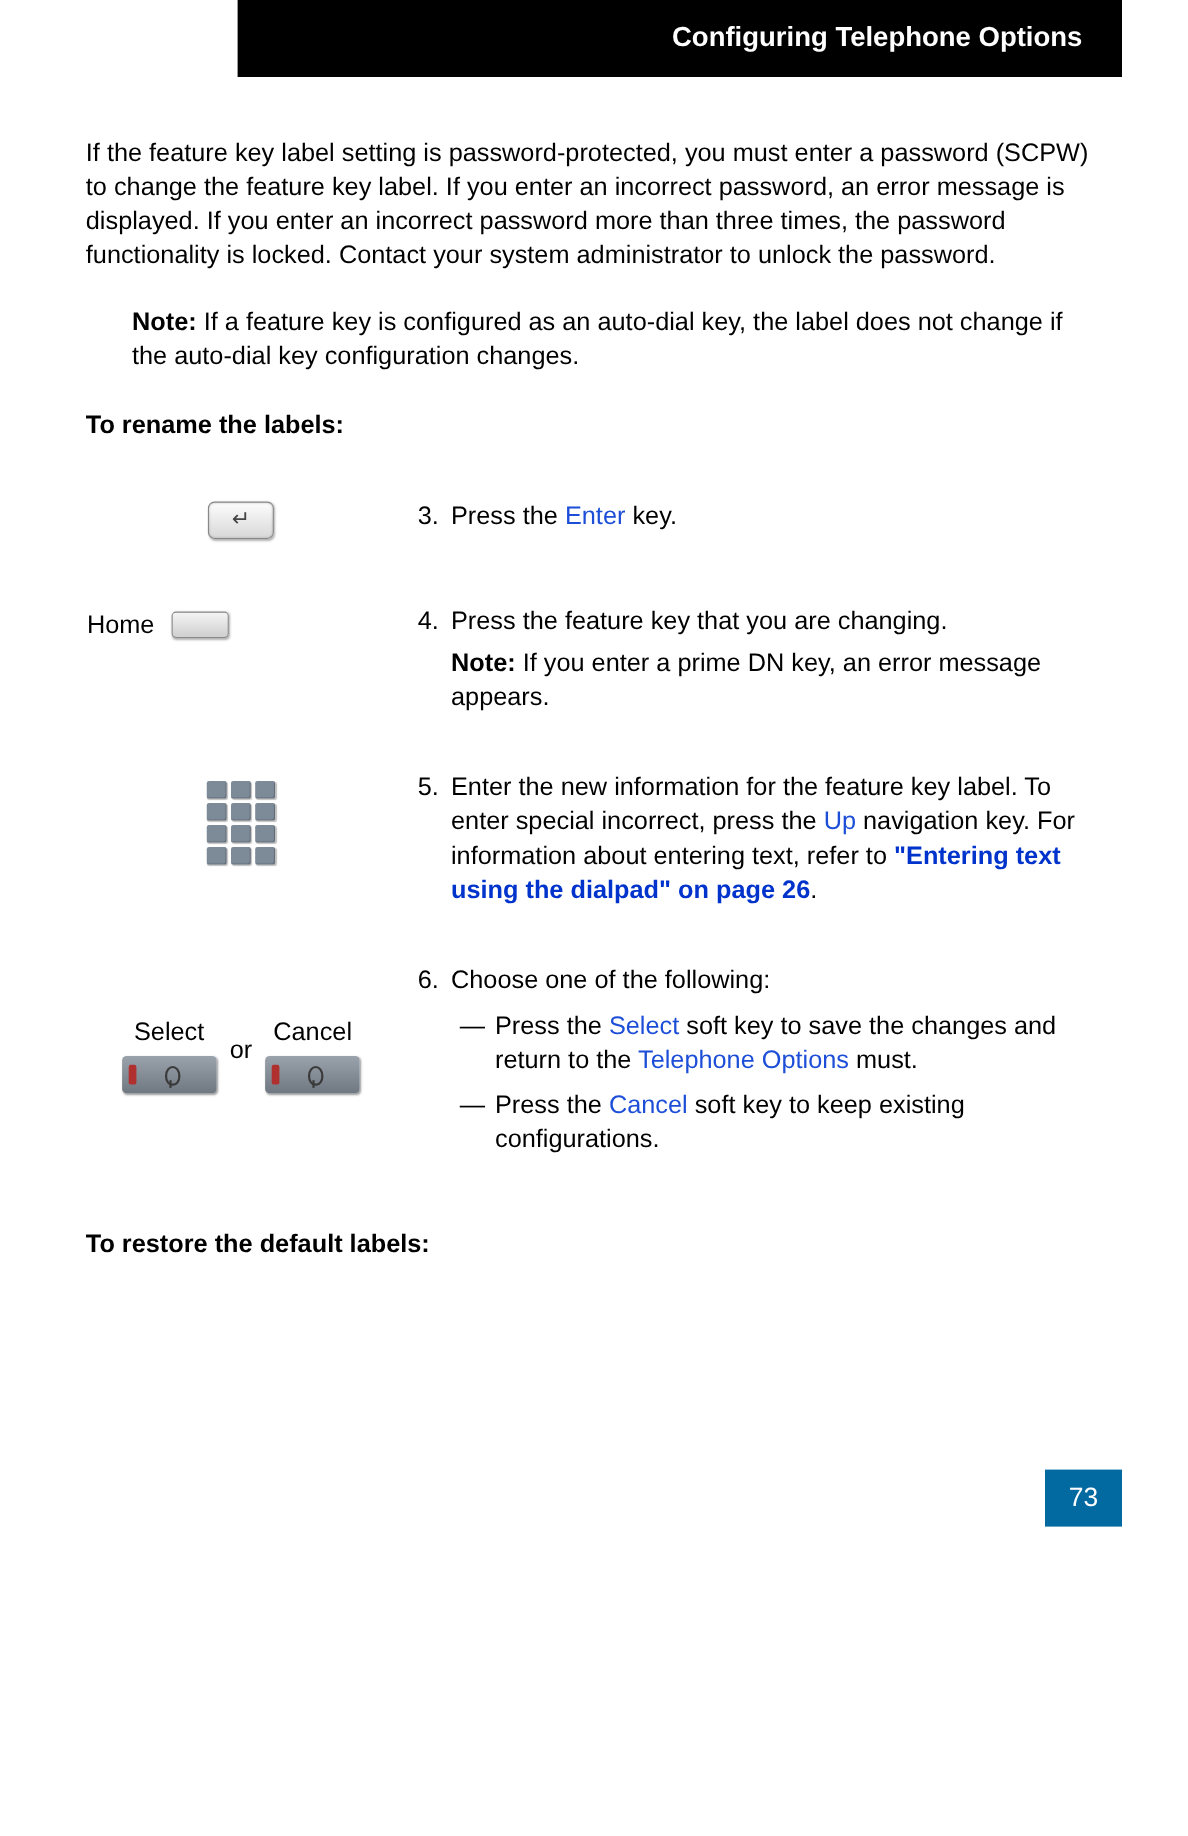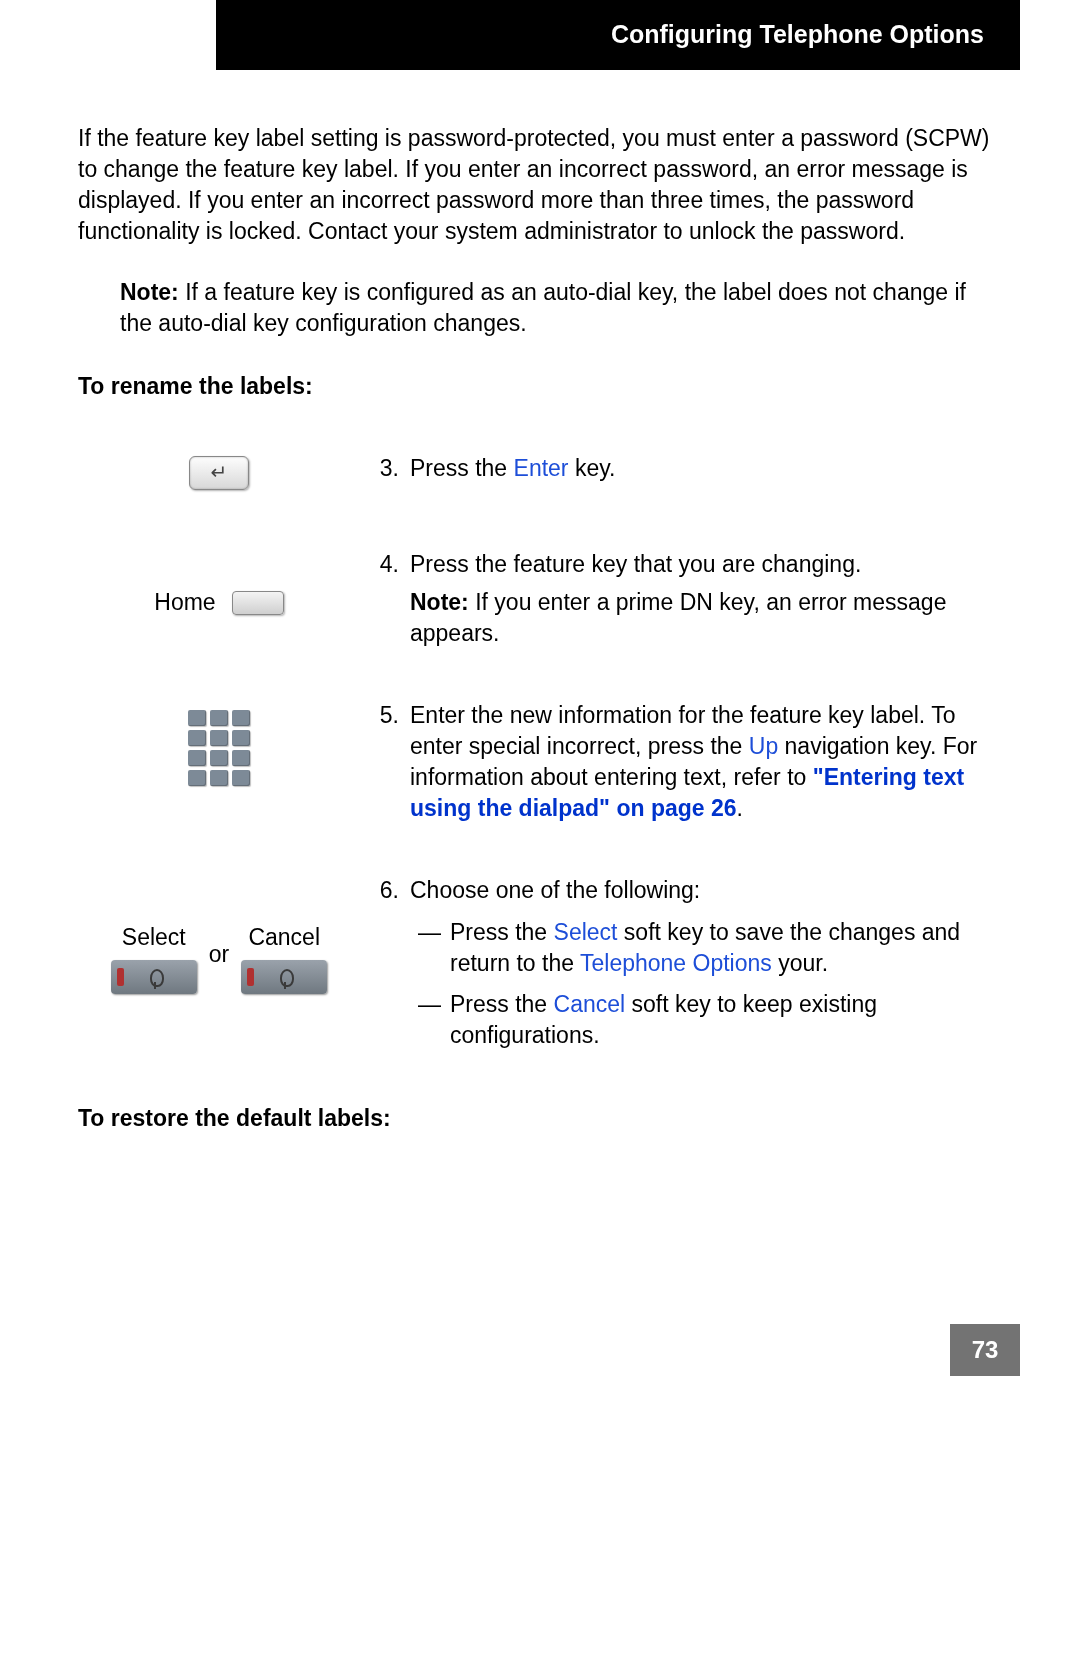--- a/index.html
+++ b/index.html
@@ -71,21 +71,21 @@
     border-radius:6px;
     background:linear-gradient(#fdfdfd,#d8d8d8);
     box-shadow: inset 0 0 2px rgba(0,0,0,.3), 1px 1px 2px rgba(0,0,0,.3);
     position:relative;
   }
   .enter-key::after{
     content:"↵";
     position:absolute; left:0; right:0; top:2px;
     text-align:center; font-size:20px; color:#444;
   }
-  .home-row { display:flex; align-items:center; justify-content:center; gap:16px;margin-top:35px;}
+  .home-row { display:flex; align-items:center; gap:16px;}
   .home-key {
     display:inline-block;
     width:50px; height:22px;
     border:1px solid #888;
     border-radius:4px;
     background:linear-gradient(#f4f4f4,#cfcfcf);
     box-shadow: 1px 1px 2px rgba(0,0,0,.3);
   }
   .dialpad {
     display:inline-grid;
@@ -122,21 +122,21 @@
     border:2px solid #3a3a3a;
     border-radius:50% 50% 45% 45%;
     background:transparent;
   }
   .softkey-stem{
     position:absolute; left:43px; top:22px;
     width:2px; height:7px; background:#3a3a3a;
   }
   .or-text{ align-self:center; padding:0 4px 6px 4px;}
   .page-num-box{
-    background:#737373; color:#fff; font-weight:bold;
+    background:#0369a1; color:#fff; font-weight:normal;
     width:70px; text-align:center; padding:10px 0;
     margin-left:auto; margin-right:60px; margin-top:190px;
     font-size:24px;
   }
 </style>
 </head>
 <body>
 
 <div class="header-bar">
   <span>Configuring Telephone Options</span>
@@ -221,31 +221,31 @@
                 </div>
           </div>
         </div>
       </td>
       <td class="col-num">6.</td>
       <td class="col-txt">
         <div>Choose one of the following:</div>
         <div class="bullet-row">
           <div class="bullet-dash">—</div>
           <div>
-            <span>Press the </span><span class="link">Select</span><span> soft key to save the changes and return to the </span><span class="link">Telephone Options</span><span> your.</span>
+            <span>Press the </span><span class="link">Select</span><span> soft key to save the changes and return to the </span><span class="link">Telephone Options</span><span> must.</span>
           </div>
         </div>
         <div class="bullet-row">
           <div class="bullet-dash">—</div>
           <div>
             <span>Press the </span><span class="link">Cancel</span><span> soft key to keep existing configurations.</span>
           </div>
         </div>
       </td>
     </tr>
   </tbody>
     </table>
 
-  <p class="section-heading" style="margin-top:2px;">To restore the default labels:</p>
+  <p class="section-heading" style="margin-top:14px;">To restore the default labels:</p>
 
 </div>
 
 <div class="page-num-box">73</div>
 
 </body></html>

